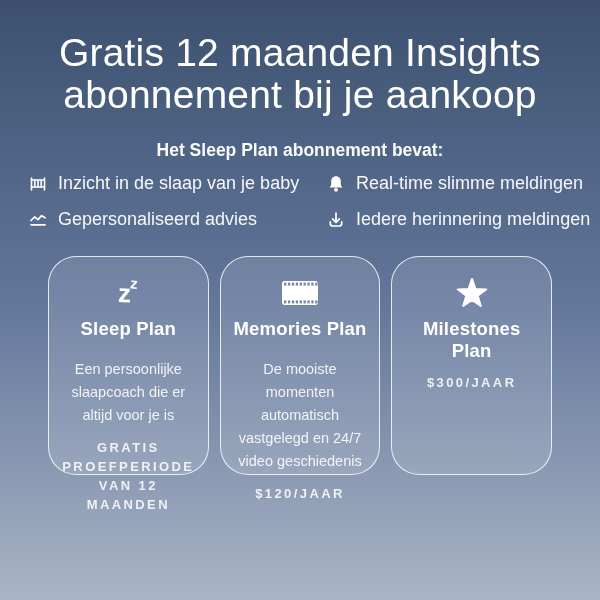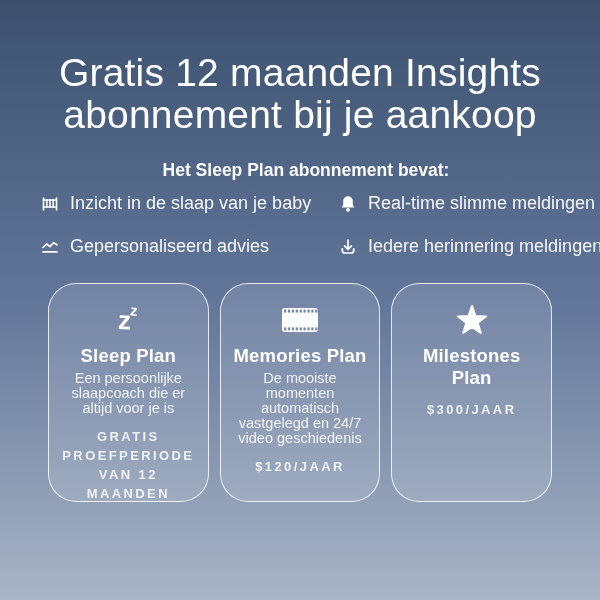--- a/index.html
+++ b/index.html
@@ -5,48 +5,48 @@
   html,body { margin:0; padding:0; }
   .canvas {
     position:relative;
     width:600px; height:600px;
     overflow:hidden;
     font-family:"Liberation Sans", sans-serif;
     color:#ffffff;
     background:linear-gradient(180deg, var(--bg-top,#3C506E) 0%, var(--bg-mid,#62769A) 50%, var(--bg-bottom,#A9B5C6) 100%);
     text-align:center;
   }
-  .hero { padding-top:52px; }
+  .hero { padding-top:32px; }
   .hero-title {
     margin:0;
     font-size:39px;
     line-height:42px;
     font-weight:500;
     letter-spacing:0.2px;
   }
   .hero-title span { display:block; }
   .hero-sub {
     margin-top:16px;
     font-size:19.5px;
     line-height:27px;
     color:rgba(255,255,255,0.90);
   }
   .hero-sub span { display:block; }
 
-  .features { margin-top:24px;padding-left:12px; }
+  .features { margin-top:24px; }
   .features-heading {
     font-size:17.5px;
     font-weight:700;
     color:rgba(255,255,255,0.97);
   }
   .features-grid {
     margin-top:12px;
     display:grid;
     grid-template-columns:298px 1fr;
-    row-gap:22px;
+    row-gap:15px;
     padding:0 16px 0 28px;
     text-align:left;
   }
   .feature-item {
     display:flex;
     align-items:center;
     gap:10px;
     font-size:18px;
     color:rgba(255,255,255,0.95);
     white-space:nowrap;
@@ -76,23 +76,23 @@
     align-items:center;
     justify-content:center;
   }
   .plan-name {
     margin-top:7px;
     font-size:18.5px;
     font-weight:600;
     letter-spacing:0.2px;
   }
   .plan-desc {
-    margin-top:4px;
+    margin-top:18px;
     font-size:14.5px;
-    line-height:15px;
+    line-height:23px;
     color:rgba(255,255,255,0.88);
   }
   .plan-price {
     margin-top:11px;
     font-size:13px;
     font-weight:700;
     letter-spacing:2.4px;
     line-height:19px;
     color:rgba(255,255,255,0.85);
     text-transform:uppercase;

